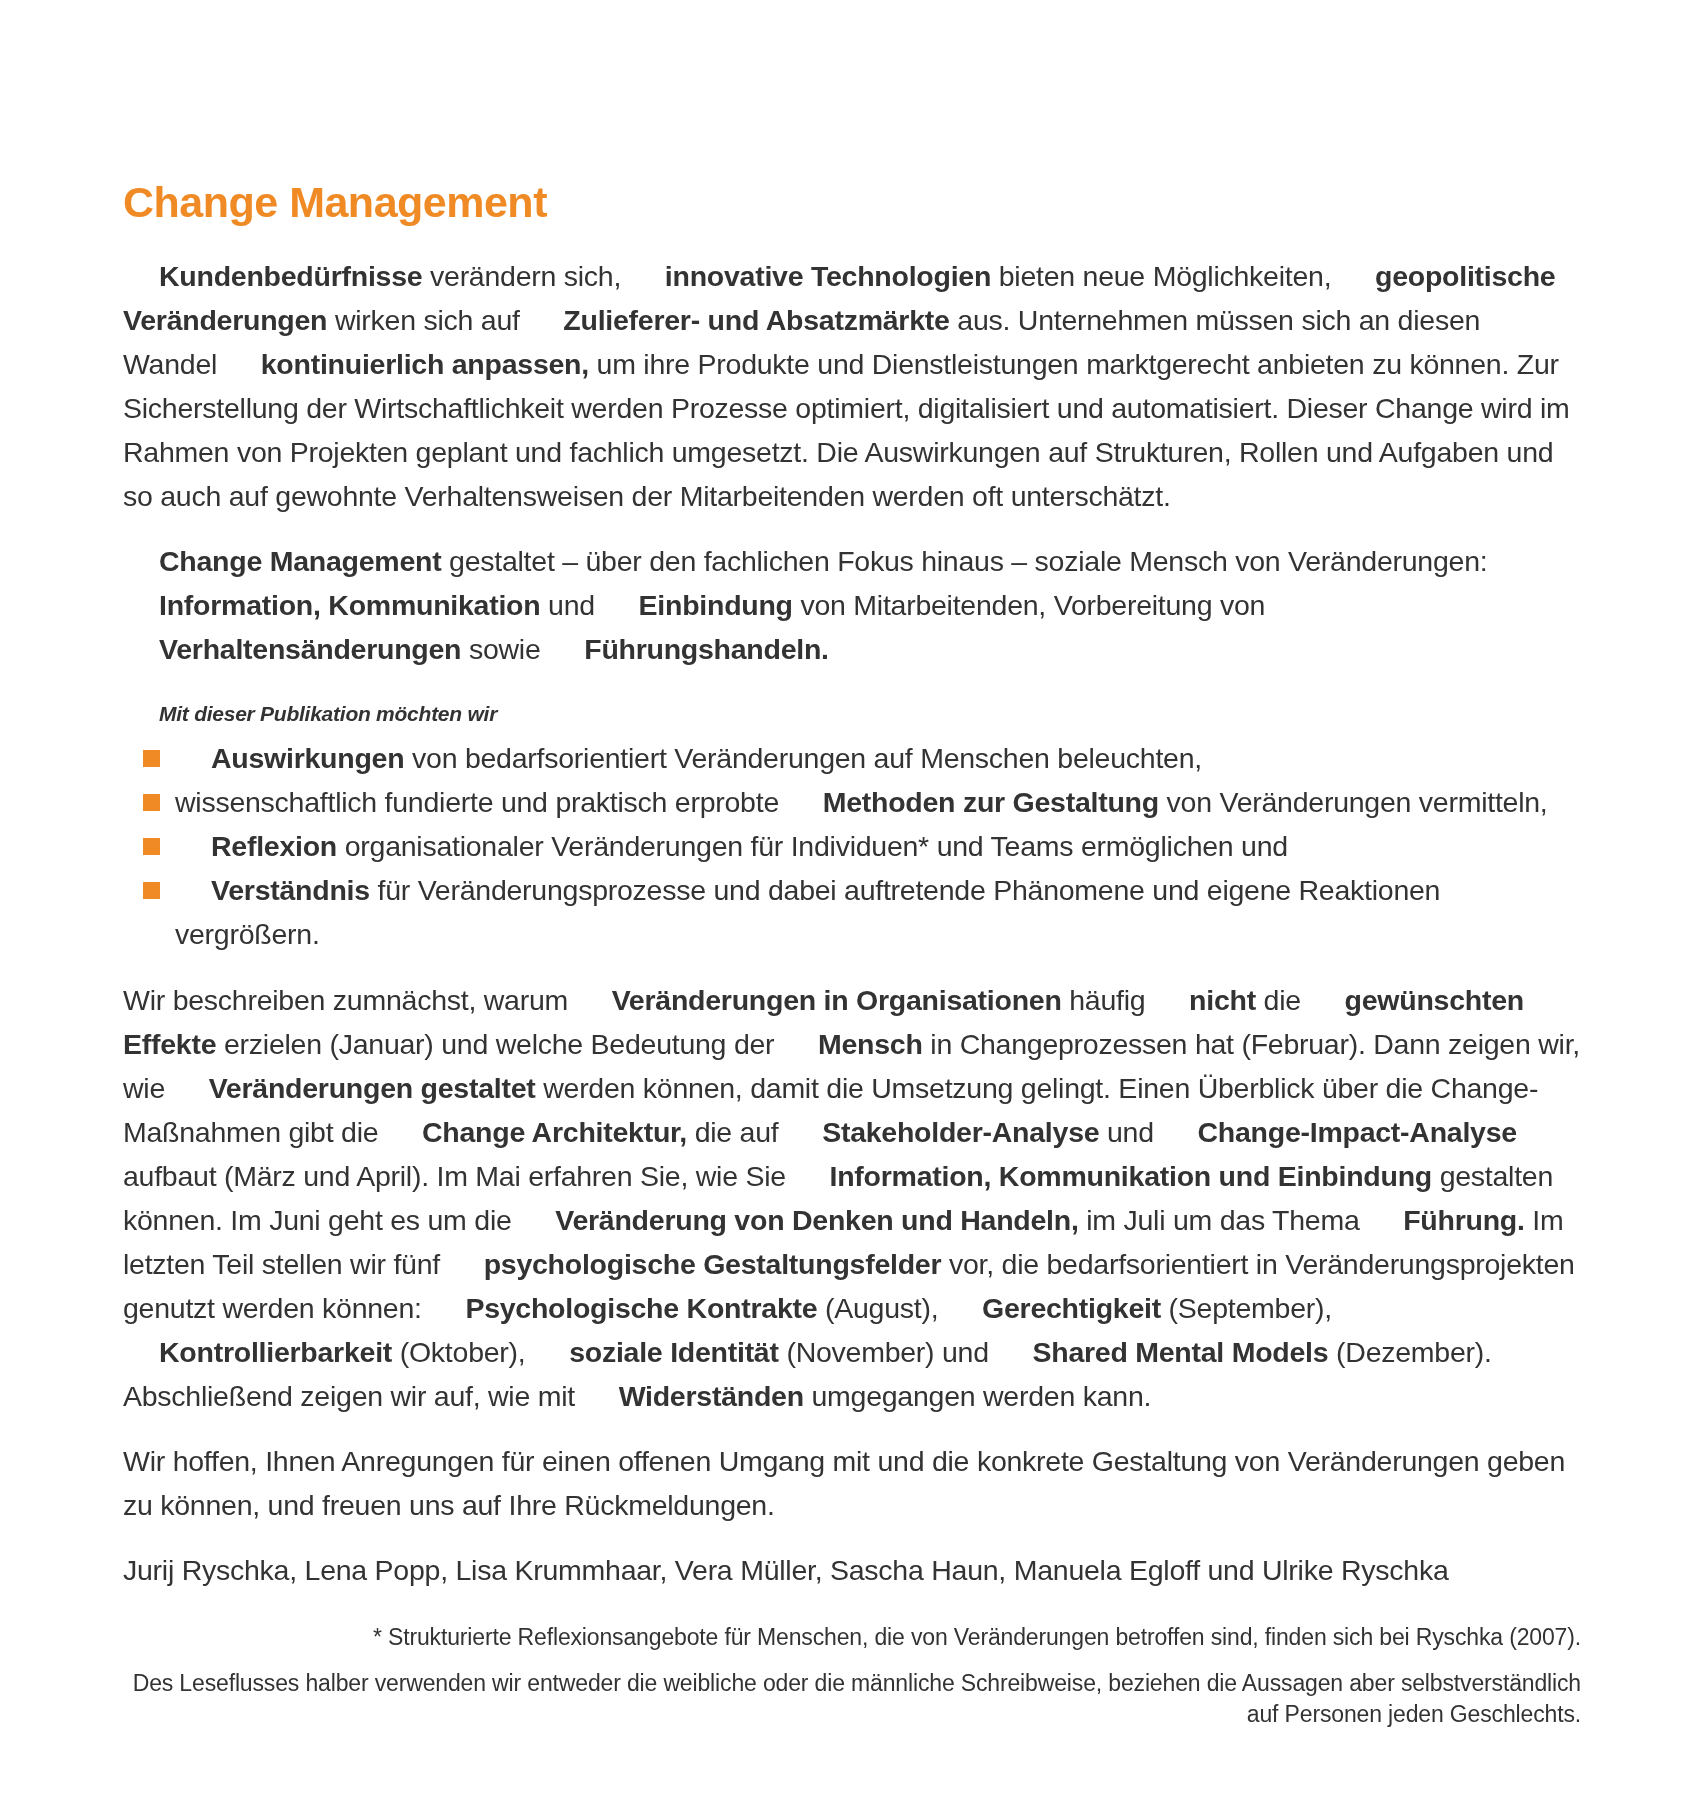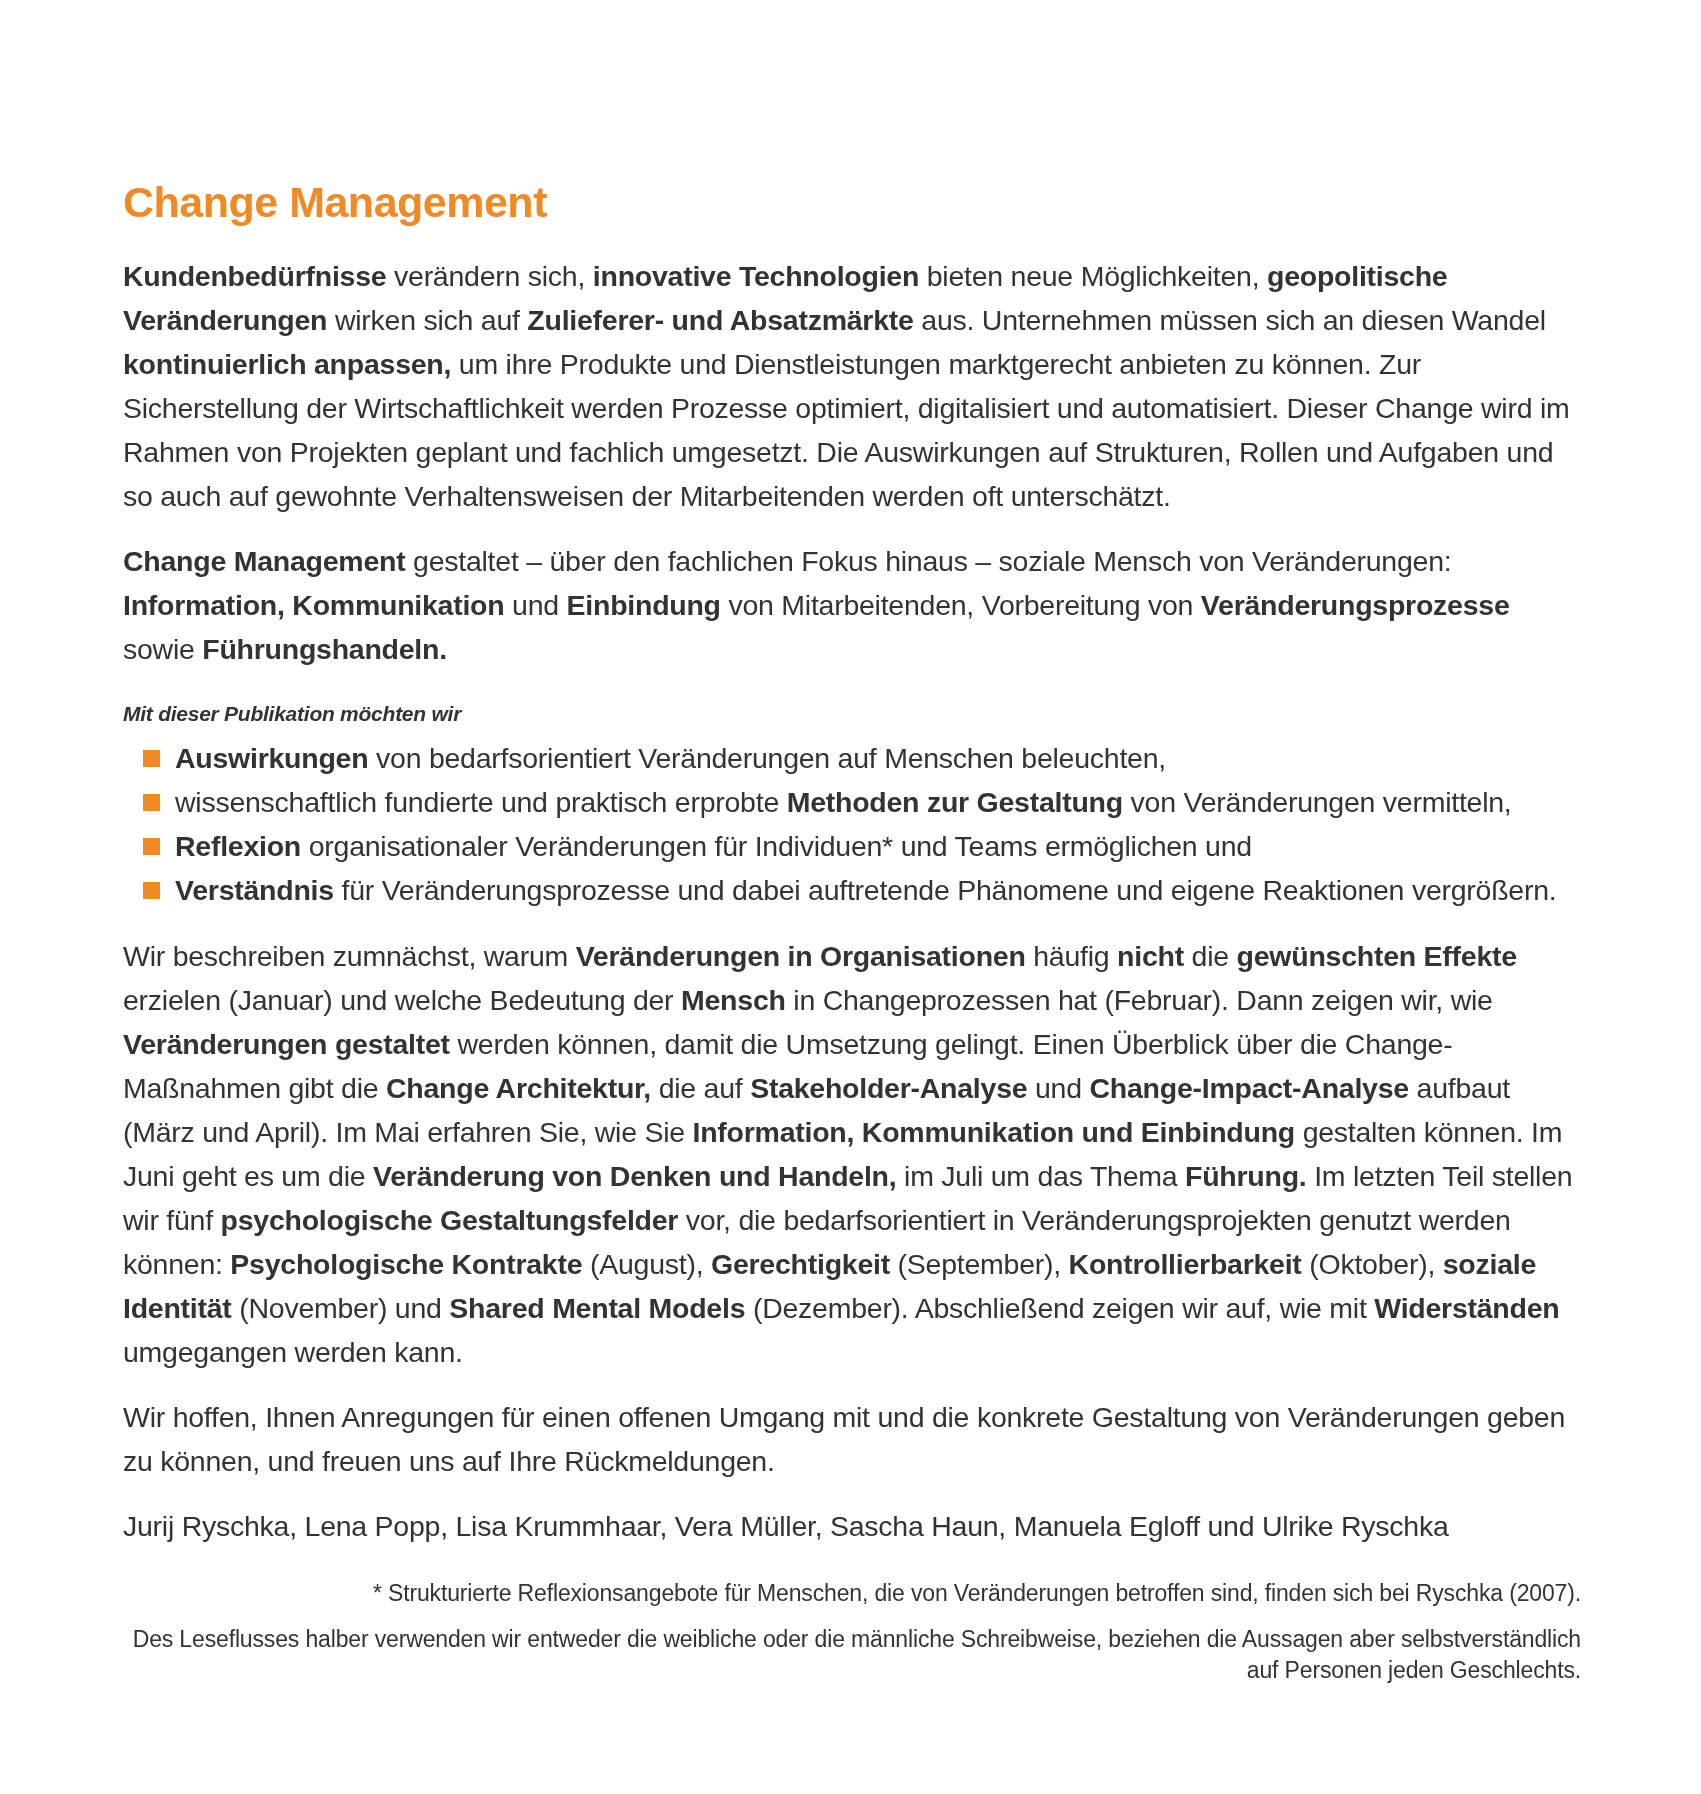--- a/index.html
+++ b/index.html
@@ -28,21 +28,21 @@
     letter-spacing: -0.5px;
     color: var(--accent);
   }
   p.body, li.goal {
     margin: 0 0 21px 0;
     font-size: 28.5px;
     line-height: 44px;
     letter-spacing: -0.25px;
     text-align: left;
   }
-  p.body strong, li.goal strong, p.list-intro strong { font-weight: bold; }
+  p.body strong, li.goal strong, p.list-intro strong { font-weight: bold; margin-left: 36px; }
   p.list-intro {
     margin: 0;
     font-size: 21px;
     line-height: 44px;
     letter-spacing: -0.25px;
     font-style: italic;
   }
   ul.goals {
     list-style: none;
     margin: 0 0 22px 0;
@@ -78,21 +78,21 @@
 </head>
 <body>
 
 <div class="page">
   <div class="content">
 
     <h1 class="title">Change Management</h1>
 
     <p class="body"><strong>Kundenbedürfnisse</strong><span> verändern sich, </span><strong>innovative Technologien</strong><span> bieten neue Möglichkeiten, </span><strong>geopolitische Veränderungen</strong><span> wirken sich auf </span><strong>Zulieferer- und Absatzmärkte</strong><span> aus. Unternehmen müssen sich an diesen Wandel </span><strong>kontinuierlich anpassen,</strong><span> um ihre Produkte und Dienstleistungen marktgerecht anbieten zu können. Zur Sicherstellung der Wirtschaftlichkeit werden Prozesse optimiert, digitalisiert und automatisiert. Dieser Change wird im Rahmen von Projekten geplant und fachlich umgesetzt. Die Auswirkungen auf Strukturen, Rollen und Aufgaben und so auch auf gewohnte Verhaltensweisen der Mitarbeitenden werden oft unterschätzt.</span></p>
 
-    <p class="body"><strong>Change Management</strong><span> gestaltet – über den fachlichen Fokus hinaus – soziale Mensch von Veränderungen: </span><strong>Information, Kommunikation</strong><span> und </span><strong>Einbindung</strong><span> von Mitarbeitenden, Vorbereitung von </span><strong>Veränderungsprozesse</strong><span> sowie </span><strong>Führungshandeln.</strong></p>
+    <p class="body"><strong>Change Management</strong><span> gestaltet – über den fachlichen Fokus hinaus – soziale Mensch von Veränderungen: </span><strong>Information, Kommunikation</strong><span> und </span><strong>Einbindung</strong><span> von Mitarbeitenden, Vorbereitung von </span><strong>Verhaltensänderungen</strong><span> sowie </span><strong>Führungshandeln.</strong></p>
 
     <p class="list-intro"><strong>Mit dieser Publikation möchten wir</strong></p>
 
     <ul class="goals">
       <li class="goal">
         <span class="bullet"></span>
         <span><strong>Auswirkungen</strong><span> von bedarfsorientiert Veränderungen auf Menschen beleuchten,</span></span>
       </li>
       <li class="goal">
         <span class="bullet"></span>

